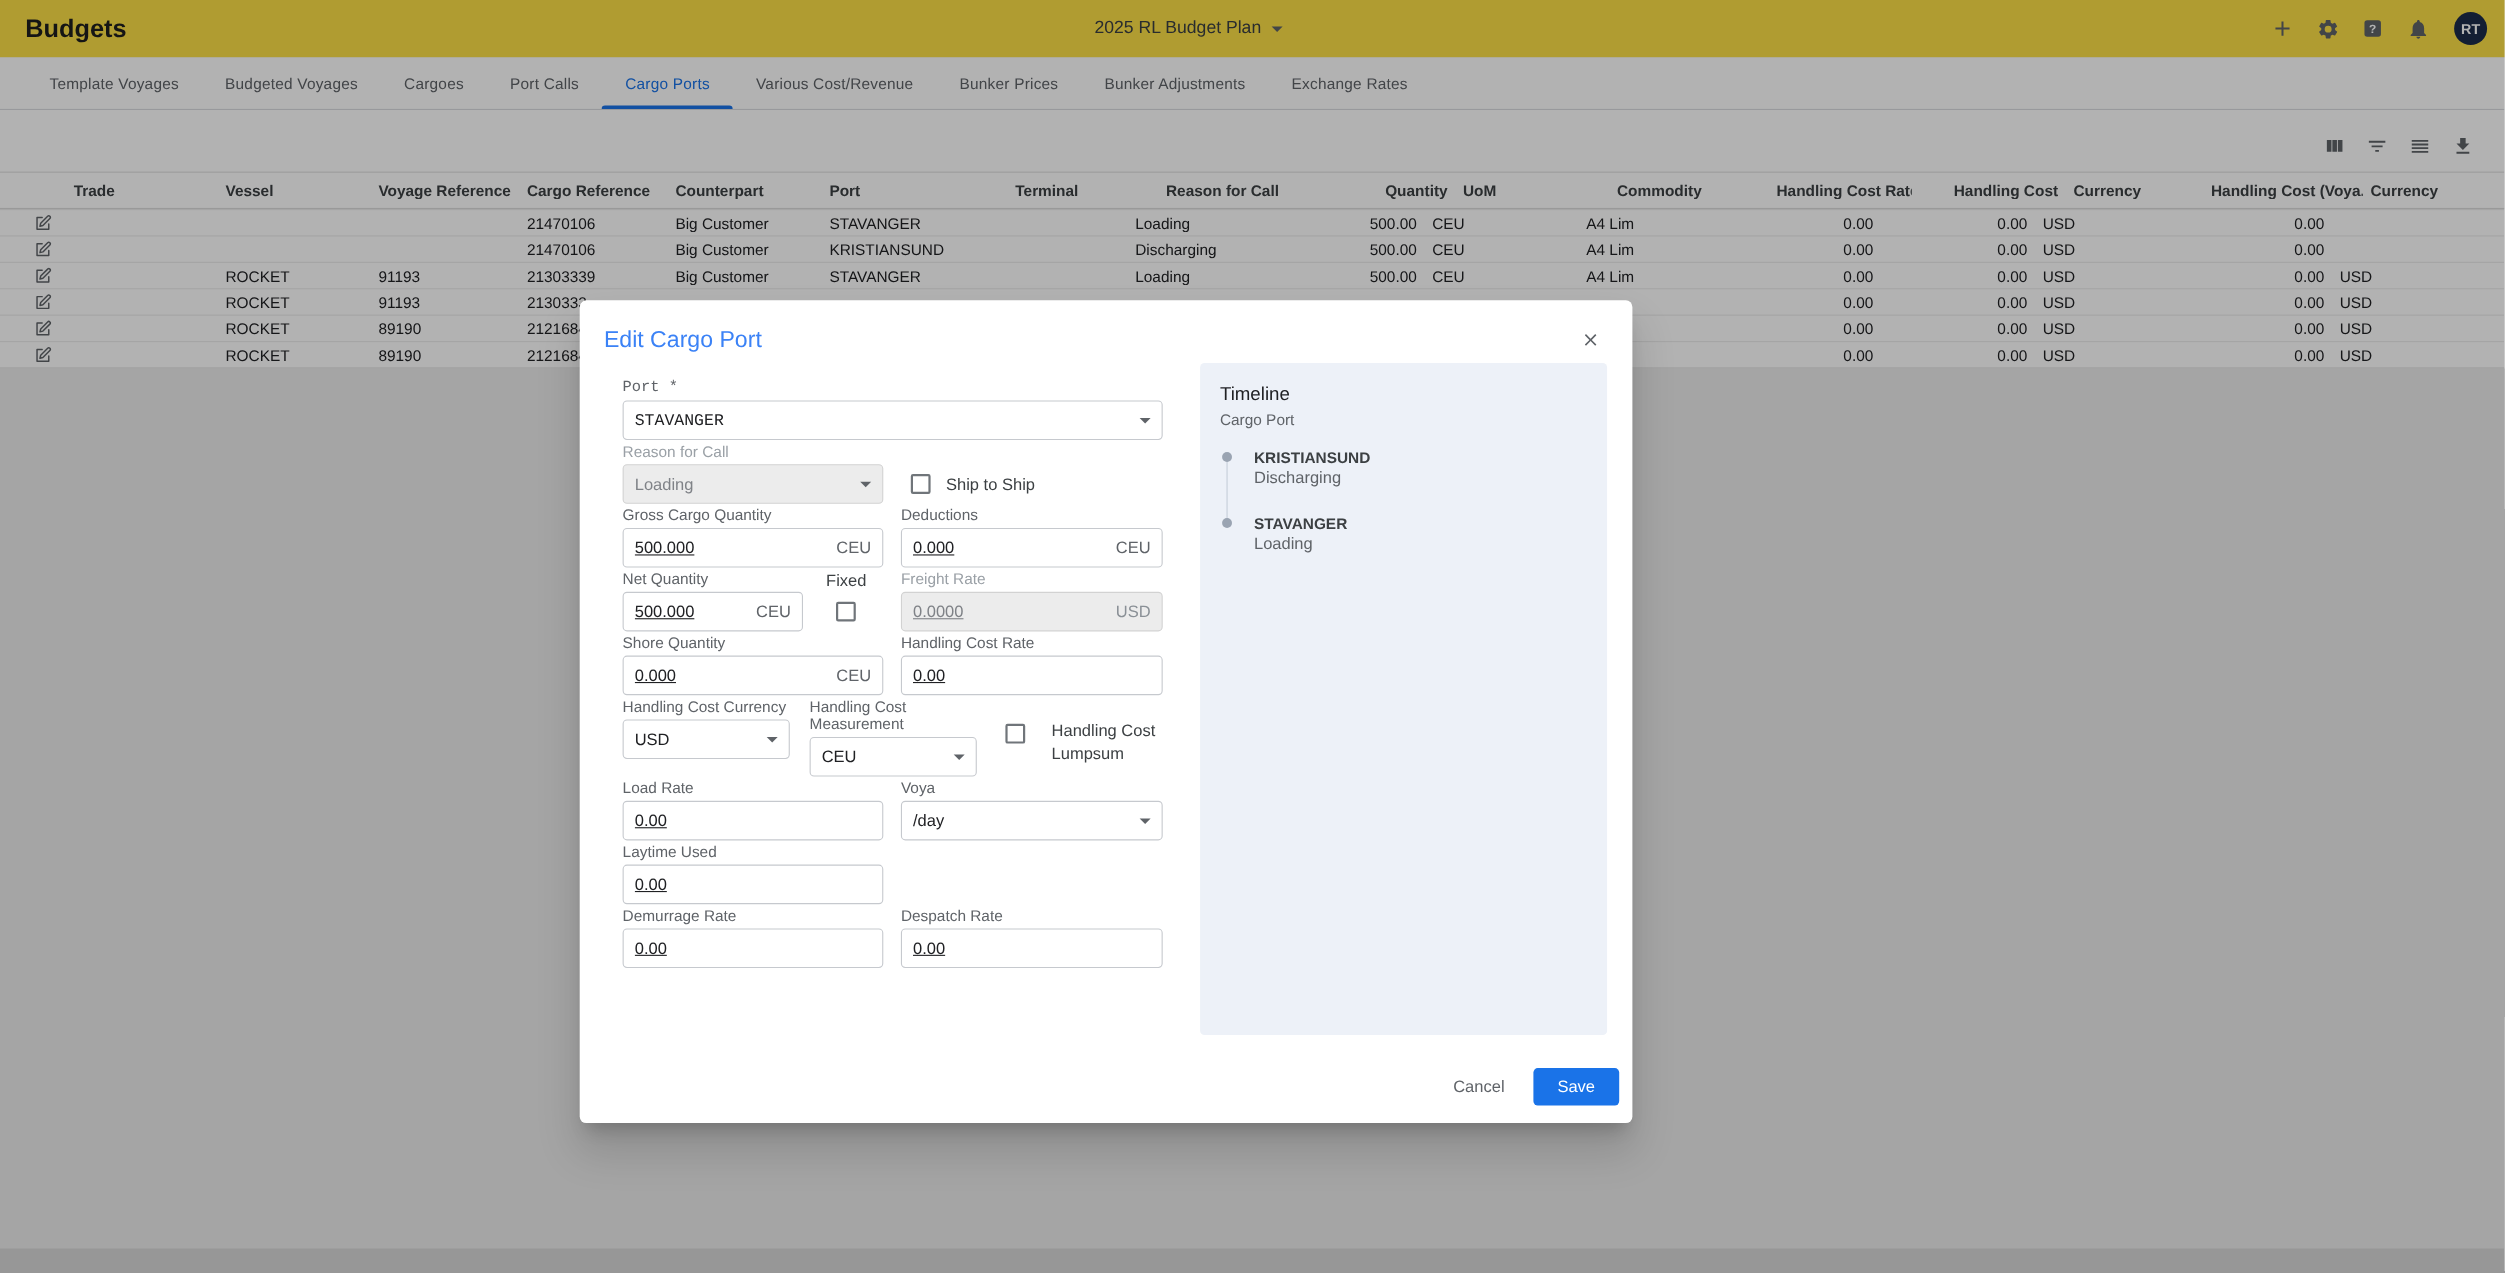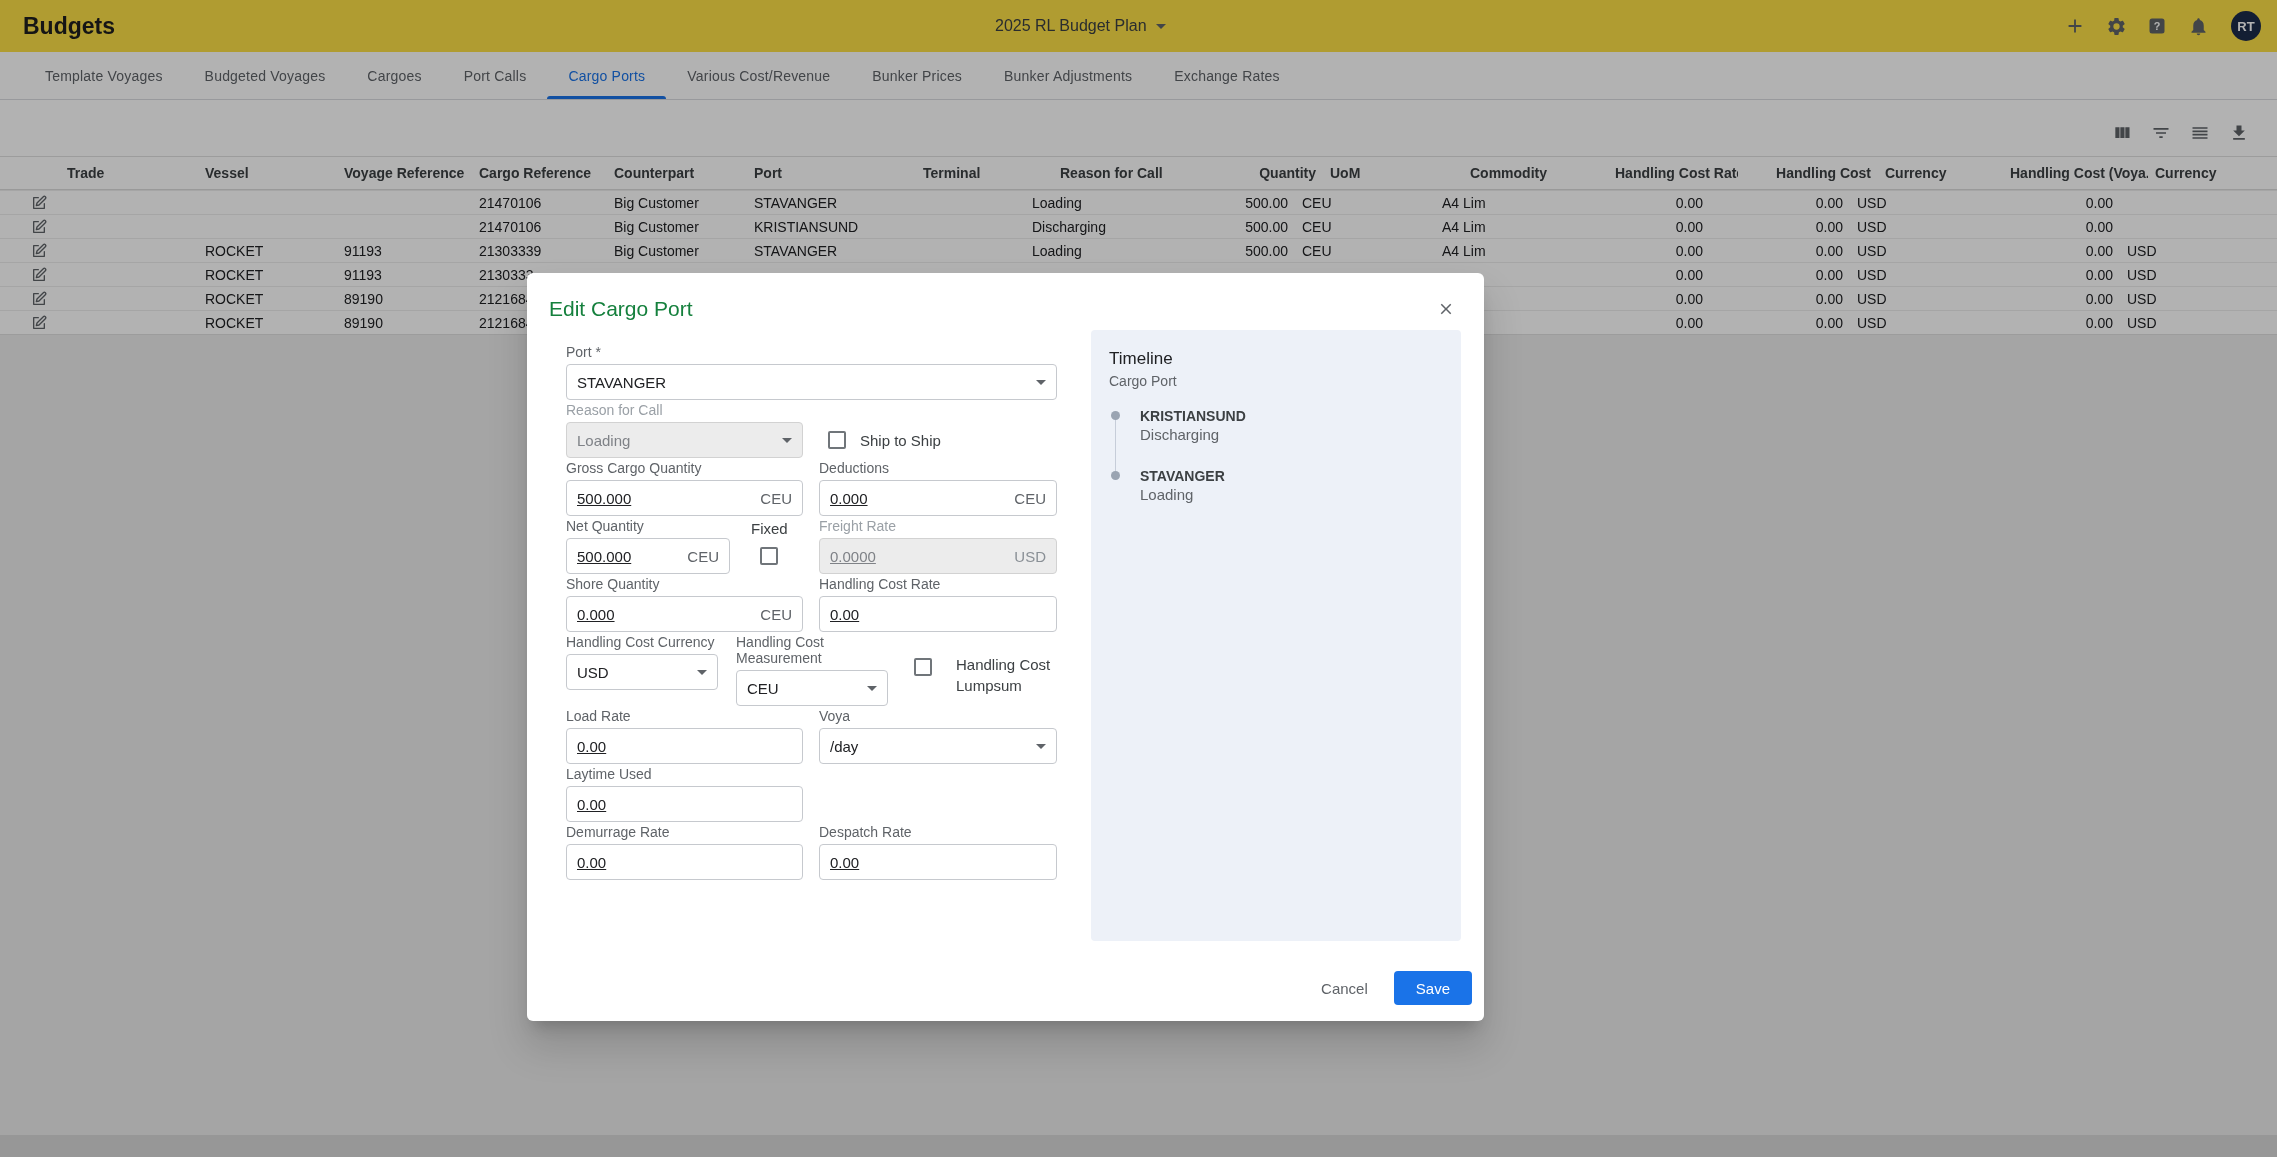--- a/index.html
+++ b/index.html
@@ -36,27 +36,27 @@
   .edit-btn { width:60px; display:flex; align-items:center; padding-left:31px; cursor:pointer; }
 
   
   .hscroll { position:absolute; left:0; right:0; bottom:0; height:22px; background:#d8d8d8; }
   .backdrop { position:absolute; inset:0; background:rgba(0,0,0,.30); z-index:50; }
 
   
   .modal { position:absolute; left:527px; top:273px; width:957px; height:748px; background:#fff; border-radius:6px; z-index:60;
            box-shadow:0 11px 15px -7px rgba(0,0,0,.2), 0 24px 38px 3px rgba(0,0,0,.14); }
   .modal-head { padding:22px 24px 0 22px; display:flex; align-items:flex-start; }
-  .modal-title { font-size:21px; font-weight:500; color:#15803d; line-height:28px; }
+  .modal-title { font-size:21px; font-weight:500; color:#3b82f6; line-height:28px; }
   .close-btn { margin-left:auto; width:28px; height:28px; display:flex; align-items:center; justify-content:center; cursor:pointer; }
   .modal-body { display:flex; margin-top:7px; padding-left:39px; padding-right:23px; }
 
   .form-col { width:491px; padding-top:14px; }
   .f-row { display:grid; grid-template-columns:237px 238px; column-gap:16px; margin-bottom:2px; }
-  .f-row.full { grid-template-columns:491px; }
+  .f-row.full { grid-template-columns:491px;font-family:Liberation Mono, monospace; }
   .f-label { font-size:14px; line-height:16px; color:#5f6368; margin-bottom:4px; }
   .f-label.dis { color:#9aa0a6; }
   .fld { height:36px; border:1px solid #c6c9ce; border-radius:4px; background:#fff; display:flex; align-items:center; padding:0 10px; font-size:15px; color:#202124; }
   .fld input { border:none; outline:none; background:transparent; font:inherit; color:inherit; width:100%; min-width:0; }
   .fld input.num { text-align:left;text-decoration:underline; }
   .fld input::placeholder { color:#9aa0a6; }
   .fld .unit { color:#5f6368; margin-left:5px; flex:none; }
   .fld.select { justify-content:space-between; cursor:pointer; }
   .fld.disabled { background:#ececec; border-color:#d2d2d2; color:#7f8287; }
   .fld.disabled .unit { color:#8a9096; }

